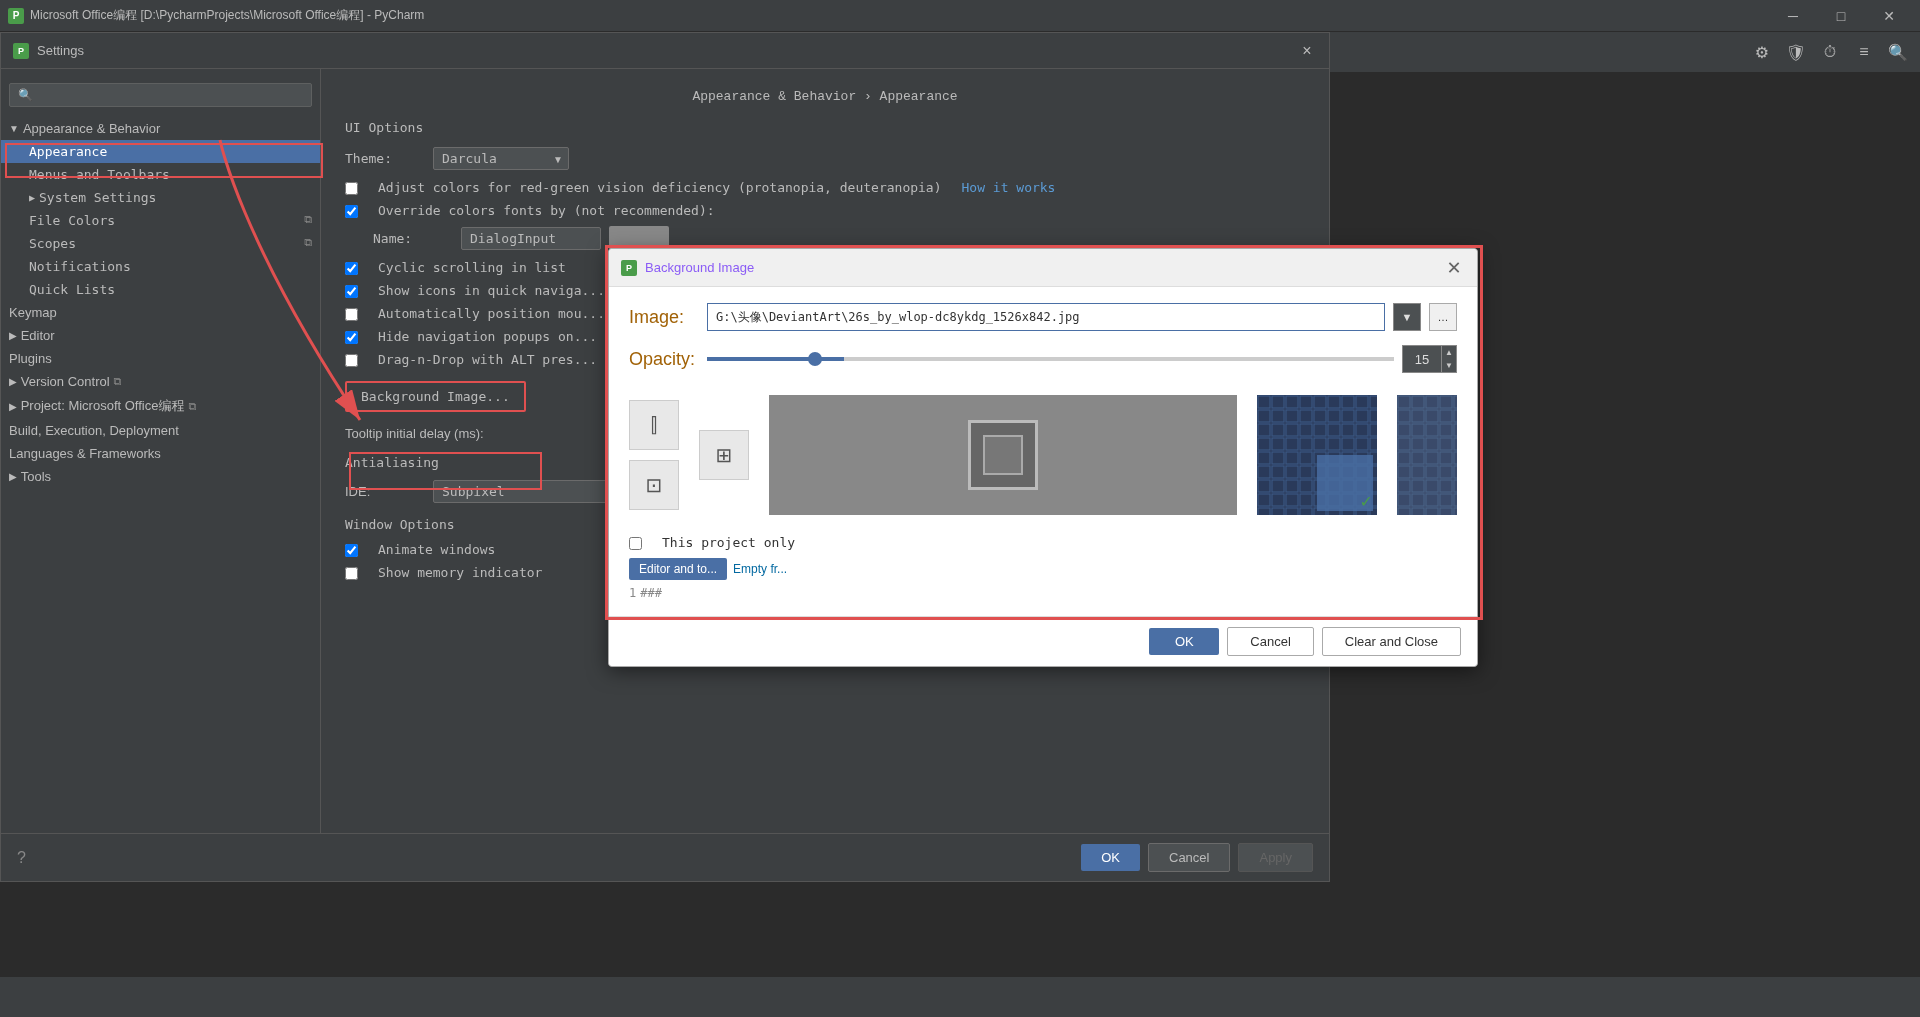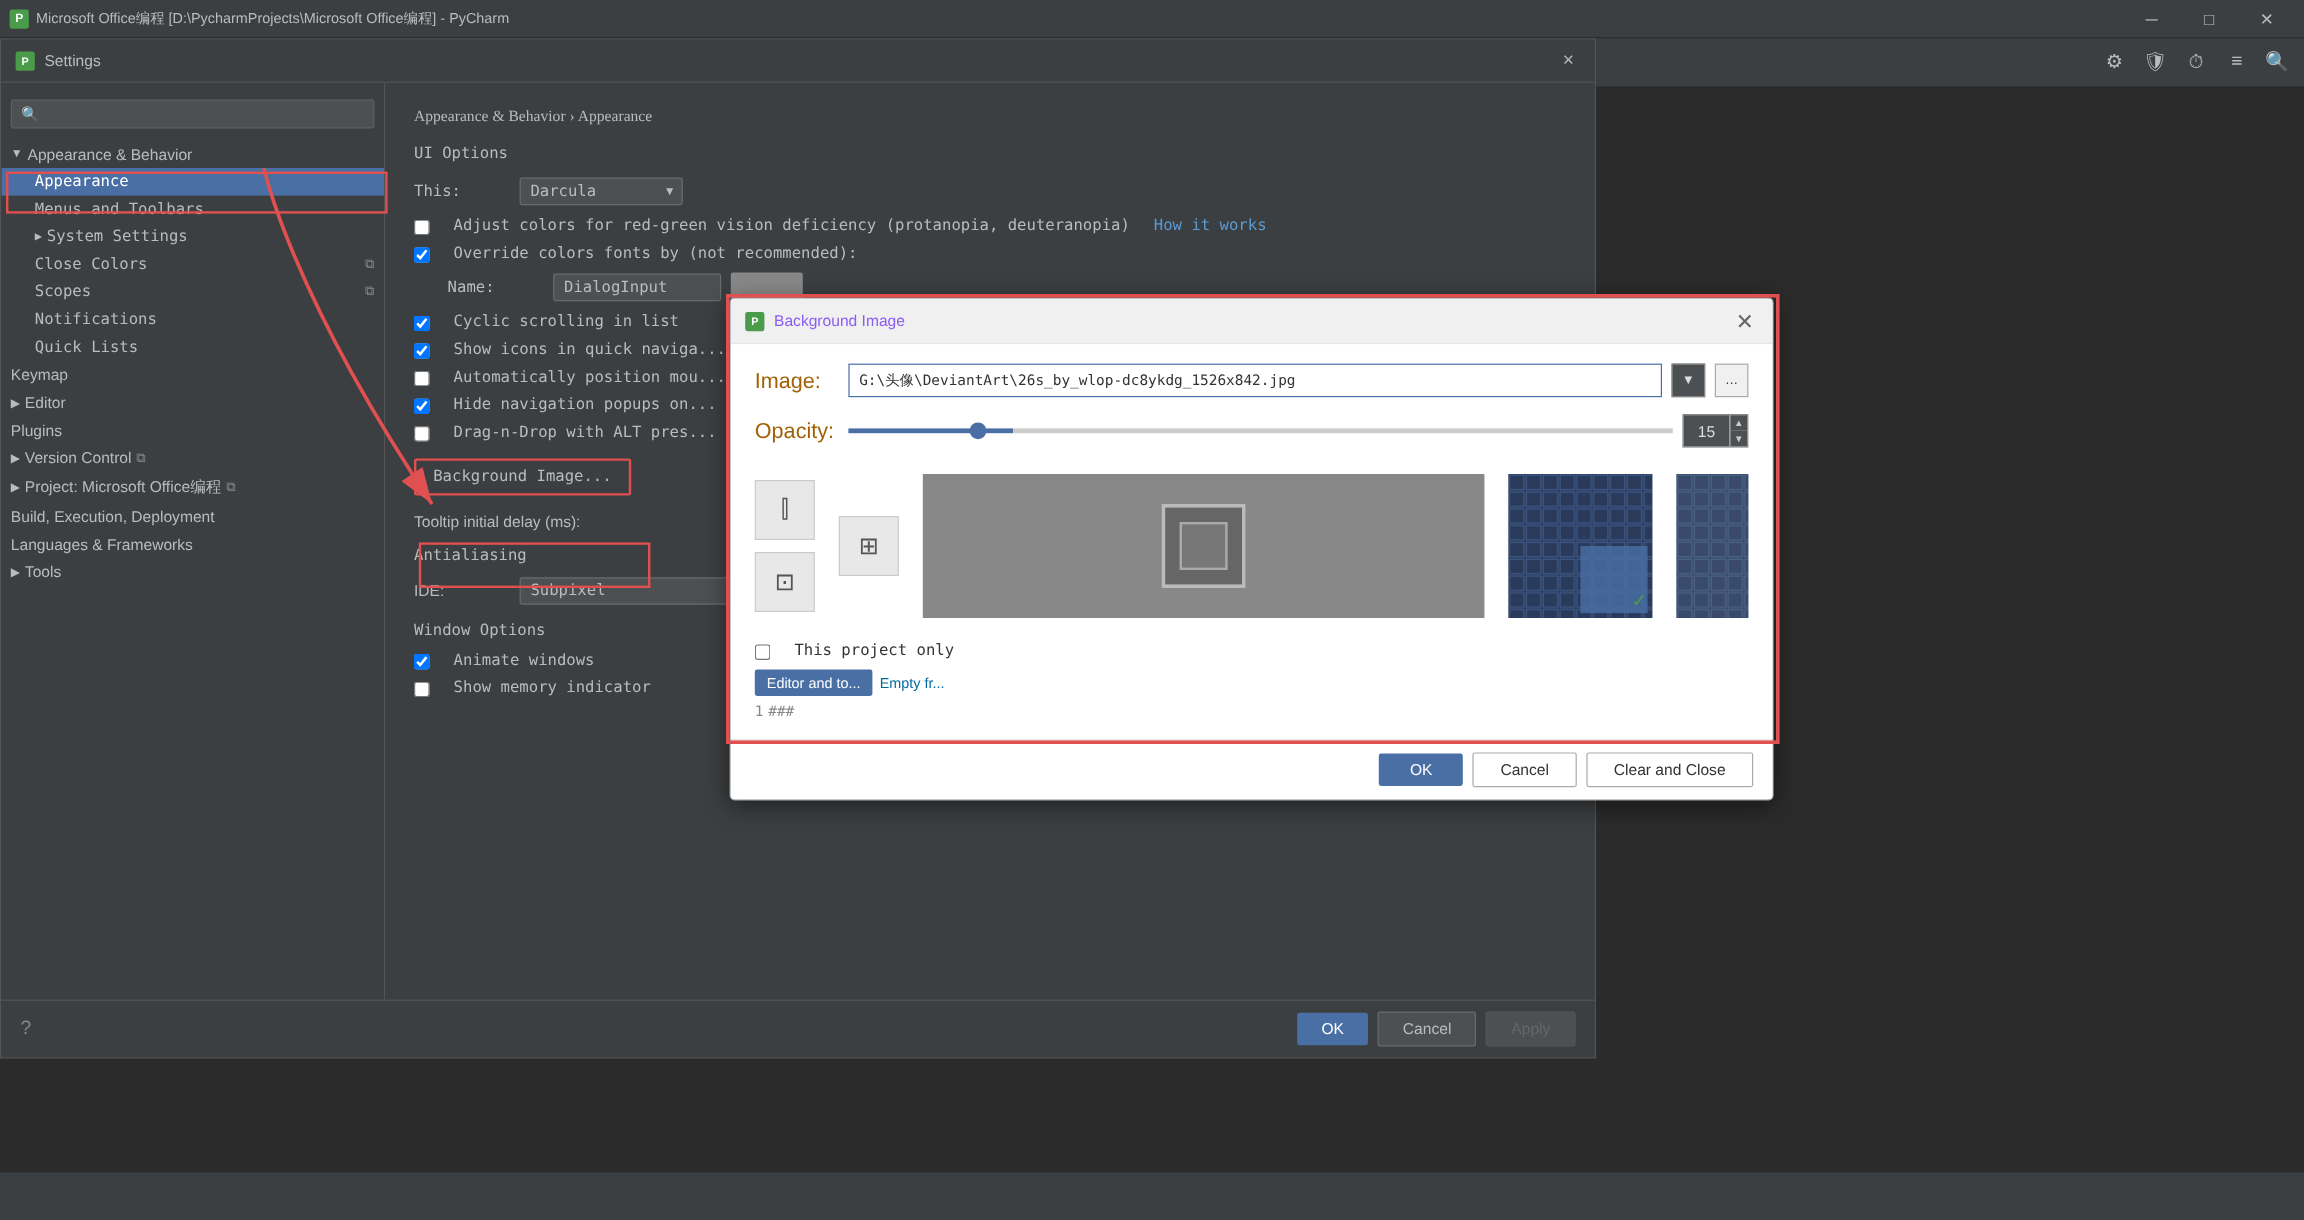--- a/index.html
+++ b/index.html
@@ -192,21 +192,22 @@
     .settings-content {
       flex: 1;
       padding: 20px 24px;
       overflow-y: auto;
       background: #3c3f41;
     }
     .breadcrumb {
       font-size: 13px;
       color: #bbbbbb;
       margin-bottom: 16px;
-      font-family: Liberation Serif, serif;
+      font-family: Liberation Mono, monospace;
+      text-align: center;
     }
     .section-label {
       font-size: 13px;
       color: #bbbbbb;
       margin-bottom: 12px;
       font-family: monospace;
     }
     .form-row {
       display: flex;
       align-items: center;
@@ -646,21 +647,21 @@
           <span>Appearance</span>
         </div>
         <div class="sidebar-item">
           <span>Menus and Toolbars</span>
         </div>
         <div class="sidebar-item has-arrow">
           <span class="arrow">▶</span>
           <span>System Settings</span>
         </div>
         <div class="sidebar-item">
-          <span>Close Colors</span>
+          <span>File Colors</span>
           <span style="float:right;font-size:11px;color:#888;">⧉</span>
         </div>
         <div class="sidebar-item">
           <span>Scopes</span>
           <span style="float:right;font-size:11px;color:#888;">⧉</span>
         </div>
         <div class="sidebar-item">
           <span>Notifications</span>
         </div>
         <div class="sidebar-item">
@@ -705,21 +706,21 @@
           <span>Tools</span>
         </div>
       </div>
 
       <div class="settings-content">
         <div class="breadcrumb">Appearance &amp; Behavior  ›  Appearance</div>
 
         <div class="section-label">UI Options</div>
 
         <div class="form-row">
-          <span class="form-label">This:</span>
+          <span class="form-label">Theme:</span>
           <div class="dropdown-wrapper">
             <select class="dropdown-select">
               <option>Darcula</option>
               <option>IntelliJ</option>
               <option>High Contrast</option>
             </select>
           </div>
         </div>
 
         <div class="checkbox-row">

